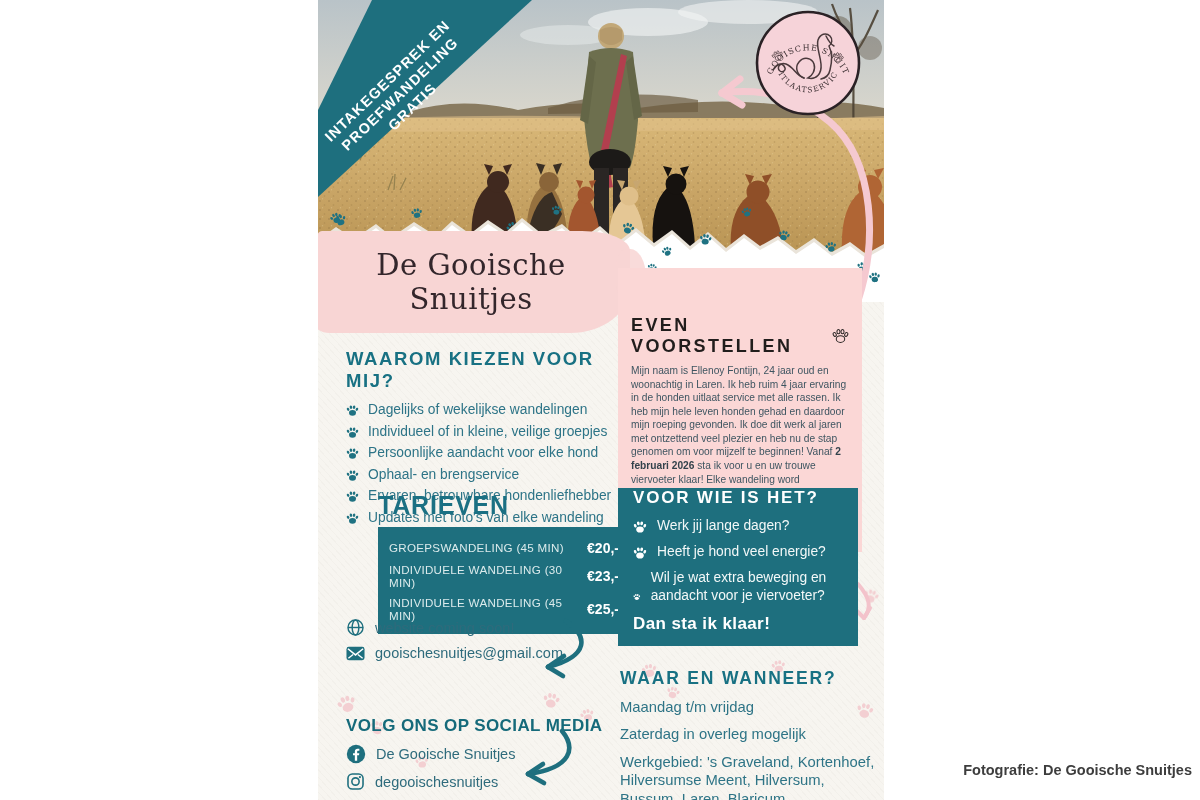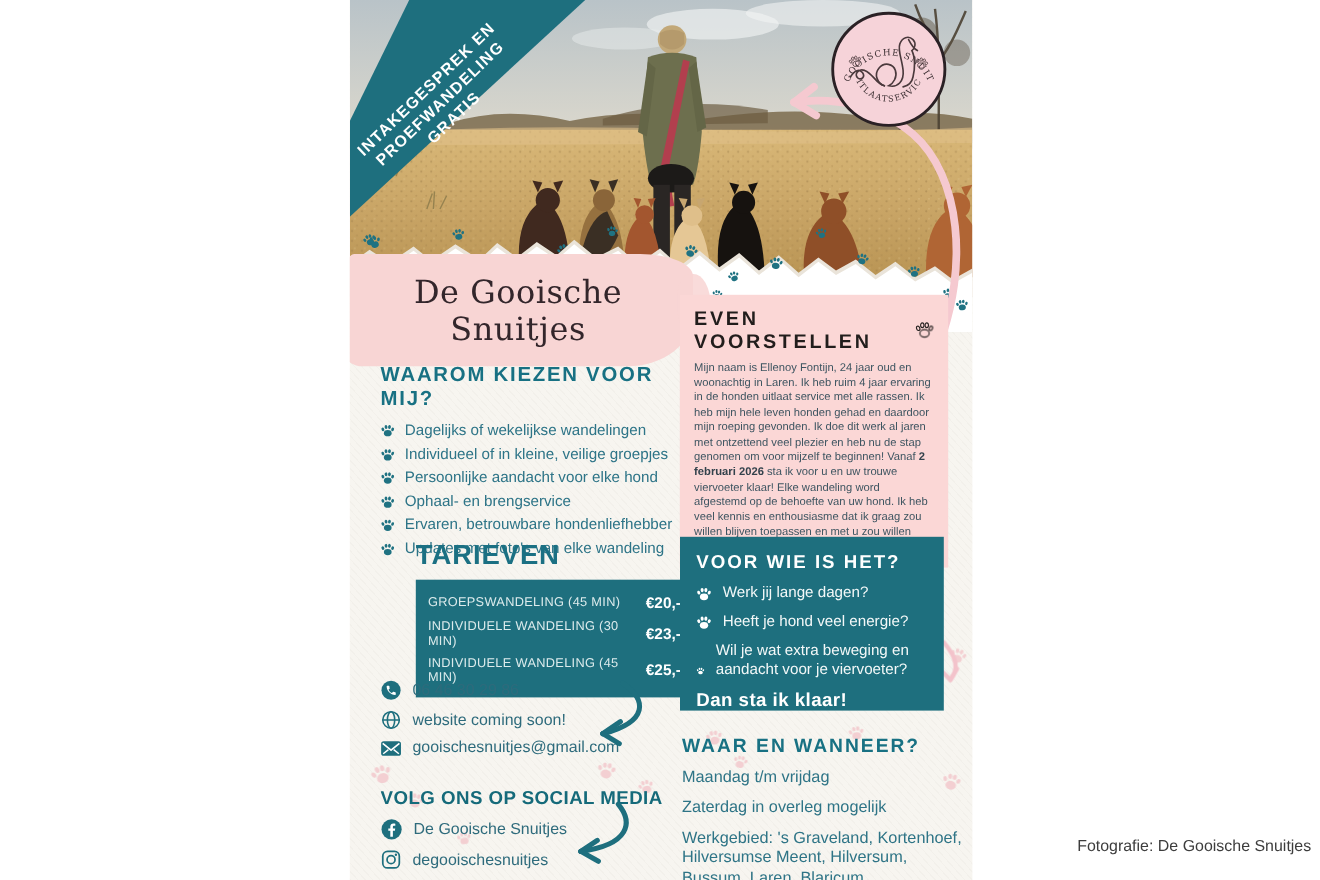--- a/index.html
+++ b/index.html
@@ -19,21 +19,21 @@
                  background:#f8d5d4; border-radius:10px 48px 60px 18px / 26px 20px 46px 14px;
                  display:flex; flex-direction:column; align-items:center; justify-content:center;
                  text-align:center; z-index:3; }
   .title-block:after { content:""; position:absolute; right:-16px; top:18px; width:30px; height:54px;
                  background:#f8d5d4; border-radius:40% 60% 55% 45%; opacity:.85; }
   .brand-title { font-family:"DejaVu Serif", serif; font-size:29px; color:#33262b; letter-spacing:0.5px; }
   .brand-sub { margin-top:7px; font-size:12px; letter-spacing:2.6px; color:#443339; line-height:1.5; font-weight:bold; }
 
   
   .sec-heading { font-weight:800; color:#187183; }
-  .why { position:absolute; left:28px; top:329px; width:278px; z-index:3; }
+  .why { position:absolute; left:28px; top:348px; width:278px; z-index:3; }
   .why .sec-heading { font-size:18.5px; letter-spacing:1.6px; }
   .bullets { margin-top:10px; }
   .b-row { display:flex; align-items:flex-end; gap:9px; margin-bottom:6.5px; color:#2d7487; font-size:13.8px; }
   .b-row .paw { flex:0 0 auto; margin-top:1px; }
 
   .pricing { position:absolute; left:28px; top:491px; width:252px; z-index:3;margin-left:32px; }
   .pricing .sec-heading { font-size:25px; letter-spacing:0.8px; color:#1b7083; }
   .price-box { margin-top:7px; background:#1e6f7e; padding:9px 11px; border-radius:0; }
   .p-row { display:flex; justify-content:space-between; align-items:center; padding:3.5px 0; }
   .p-label { color:#dcebec; font-size:11.6px; letter-spacing:0.3px; }
@@ -44,39 +44,39 @@
   .c-row { display:flex; align-items:center; gap:10px; margin-top:8px; color:#2e6b7c; font-size:14.5px; }
   .c-row .cicon { flex:0 0 auto; display:block; }
 
   .social { position:absolute; left:28px; top:716px; width:280px; z-index:3; }
 
   .hand-arrow { position:absolute; z-index:3; }
 
   
   .about { position:absolute; left:300px; top:268px; width:244px; background:#fbd7d6;
            padding:11px 13px 12px 13px; z-index:3; }
-  .about-head { display:flex; align-items:center; gap:8px; }
+  .about-head { display:flex; align-items:center; gap:8px;margin-top:36px; }
   .about-head .t { font-size:18px; font-weight:800; letter-spacing:2.4px; color:#211d1c; }
   .about-body { margin-top:7px; font-size:10.2px; line-height:1.33; color:#3e5561; }
   .about-body .hl { font-weight:800; color:#33424c; }
 
   .audience { position:absolute; left:300px; top:488px; width:240px; height:158px; background:#1e6f7e;
-              padding:13px 15px; z-index:3; }
+              padding:0 15px; z-index:3; }
   .audience .sec-heading { color:#ffffff; font-size:17px; letter-spacing:1.8px; }
   .a-row { display:flex; align-items:flex-end; gap:10px; margin-top:9px; color:#f3f8f8; font-size:13.8px; line-height:1.25; }
   .a-close { margin-top:10px; color:#ffffff; font-size:17px; font-weight:800; letter-spacing:0.4px; }
 
   .schedule { position:absolute; left:302px; top:668px; width:258px; z-index:3; }
   .schedule .sec-heading { font-size:17.5px; letter-spacing:1.8px; }
   .s-line { margin-top:9px; color:#2e7486; font-size:14.8px; line-height:1.25; }
 
   .paw { display:inline-block; }
   .decor { position:absolute; z-index:2; }
 
-  .credit { position:absolute; right:8px; top:762px; font-size:14.5px; color:#3d3d3d; }
+  .credit { position:absolute; right:8px; top:762px; font-size:14.5px; color:#3d3d3d;font-weight:bold; }
 </style>
 </head>
 <body>
 
 <svg width="0" height="0" style="position:absolute" aria-hidden="true">
   <defs>
     <symbol id="paw" viewBox="0 0 20 20">
       <ellipse cx="3.2" cy="8.2" rx="1.9" ry="2.6" transform="rotate(-24 3.2 8.2)" fill="currentColor"></ellipse>
       <ellipse cx="7.6" cy="4.9" rx="2" ry="2.7" transform="rotate(-8 7.6 4.9)" fill="currentColor"></ellipse>
       <ellipse cx="12.4" cy="4.9" rx="2" ry="2.7" transform="rotate(8 12.4 4.9)" fill="currentColor"></ellipse>
@@ -367,27 +367,20 @@
         </div>
         <div class="p-row">
           <span class="p-label">INDIVIDUELE WANDELING (45 MIN)</span>
           <span class="p-price">€25,-</span>
         </div>
       </div>
     </div>
 
     <div class="contact">
       <div class="c-row">
-        <svg class="cicon" width="19" height="19" viewBox="0 0 24 24">
-          <circle cx="12" cy="12" r="11" fill="#1e6f7e"></circle>
-          <path transform="translate(5.2,5.2) scale(0.58)" fill="#ffffff" d="M6.62 10.79c1.44 2.83 3.76 5.14 6.59 6.59l2.2-2.2c.27-.27.67-.36 1.02-.24 1.12.37 2.33.57 3.57.57.55 0 1 .45 1 1V20c0 .55-.45 1-1 1-9.39 0-17-7.61-17-17 0-.55.45-1 1-1h3.5c.55 0 1 .45 1 1 0 1.25.2 2.45.57 3.57.11.35.03.74-.25 1.02l-2.2 2.2z"></path>
-        </svg>
-        <span>06 46 30 29 86</span>
-      </div>
-      <div class="c-row">
         <svg class="cicon" width="19" height="19" viewBox="0 0 24 24" stroke="#1e6f7e" fill="none" stroke-width="1.8">
           <circle cx="12" cy="12" r="9.5"></circle>
             <ellipse cx="12" cy="12" rx="4.2" ry="9.5"></ellipse>
           <line x1="2.5" y1="12" x2="21.5" y2="12"></line>
         </svg>
         <span>website coming soon!</span>
       </div>
       <div class="c-row">
         <svg class="cicon" width="19" height="15" viewBox="0 0 20 15">
           <rect x="0.5" y="0.5" width="19" height="14" rx="2.5" fill="#1e6f7e"></rect>

